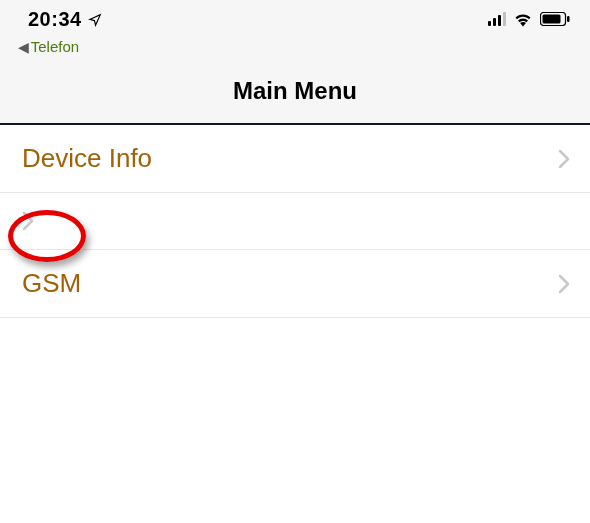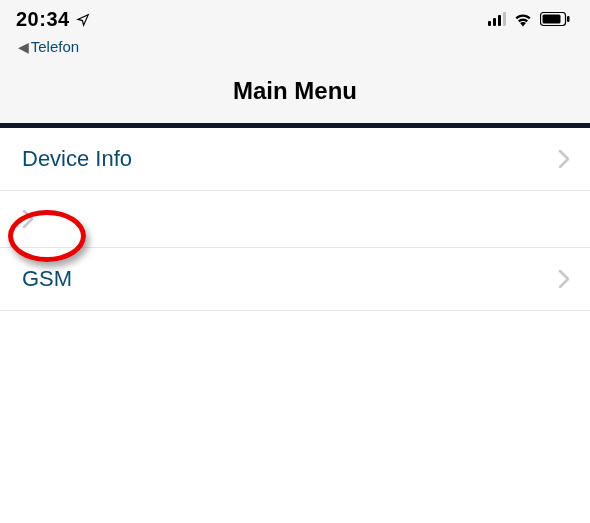--- a/index.html
+++ b/index.html
@@ -12,21 +12,21 @@
       width: 590px;
       height: 523px;
       background: #fff;
       position: relative;
       overflow: hidden;
     }
     .status-bar {
       display: flex;
       justify-content: space-between;
       align-items: flex-start;
-      padding: 8px 20px 2px 16px;
+      padding: 8px 20px 2px 28px;
       background: #f6f6f7;
       height: 38px;
     }
     .status-left {
       display: flex;
       align-items: center;
       gap: 6px;
     }
     .time {
       font-size: 20px;
@@ -74,48 +74,48 @@
       display: flex;
       align-items: center;
       gap: 2px;
     }
     .back-caret {
       font-size: 14px;
       color: #5a5a5a;
     }
     .back-label {
       font-size: 15px;
-      color: #0c4a6e;
+      color: #4d7c0f;
     }
     .header {
       background: #f6f6f7;
       text-align: center;
       padding: 14px 0 18px 0;
-      border-bottom: 5px solid #0f172a;
+      border-bottom: 2px solid #0f172a;
     }
     .header-title {
       font-size: 24px;
       font-weight: 600;
       color: #000;
     }
     .menu-list {
       background: #fff;
     }
     .menu-item {
       display: flex;
       justify-content: space-between;
       align-items: center;
       padding: 18px 20px 18px 22px;
       border-bottom: 1px solid #e6e6e8;
       cursor: pointer;
       position: relative;
     }
     .menu-label {
-      font-size: 22px;
-      color: #0c4a6e;
+      font-size: 26px;
+      color: #a16207;
     }
     .chevron {
       color: #c7c7cc;
       width: 12px;
       height: 20px;
     }
     .highlight-circle {
       position: absolute;
       left: 8px;
       top: 210px;

